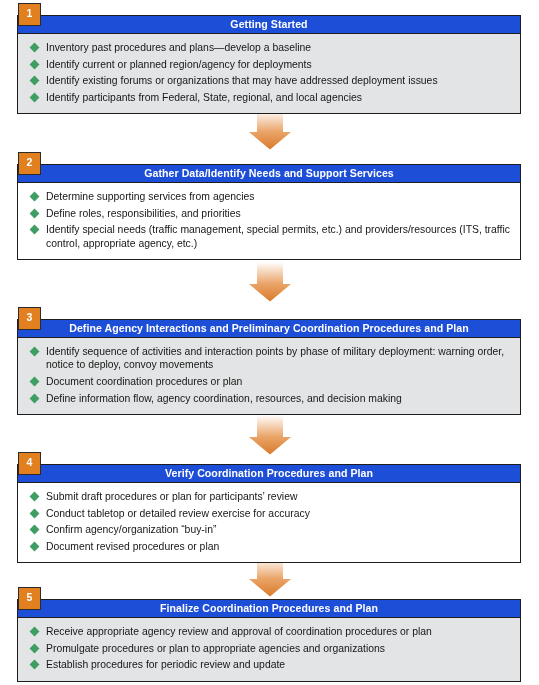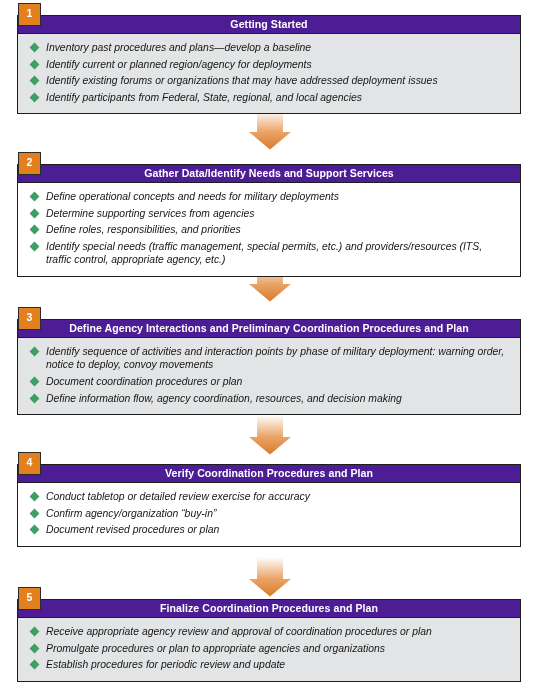--- a/index.html
+++ b/index.html
@@ -48,21 +48,21 @@
   .step-box {
     position: absolute;
     left: 0;
     top: 12px;
     width: 504px;
     border: 1.2px solid #1d1d1d;
     box-sizing: border-box;
   }
 
   .step-header {
-    background: #4c1d95;
+    background: #1d4ed8;
     color: #ffffff;
     font-size: 10.6px;
     font-weight: bold;
     text-align: center;
     height: 17px;
     line-height: 17px;
     letter-spacing: 0.05px;
     border-bottom: 1.2px solid #1d1d1d;
     overflow: hidden;
     white-space: nowrap;
@@ -89,21 +89,20 @@
     transform: rotate(45deg);
     margin: 3px 8px 0 3px;
   }
 
   .bullet-text {
     flex: 1 1 auto;
     font-size: 10.4px;
     line-height: 13.2px;
     color: #161616;
     font-family: "Liberation Sans", sans-serif;
-    font-style: italic;
   }
 
   
   .arrow {
     position: absolute;
     width: 44px;
     height: 40px;
     left: 248px;
   }
   .arrow svg { display: block; width: 44px; height: 40px; }
@@ -183,24 +182,20 @@
         </div>
       </div>
       <div class="step-badge">1</div>
     </div>
     <div class="step" style="top: 152px;">
       <div class="step-box">
         <div class="step-header">Gather Data/Identify Needs and Support Services</div>
         <div class="step-body white">
           <div class="bullet-row">
             <span class="diamond"></span>
-            <span class="bullet-text">Define operational concepts and needs for military deployments</span>
-          </div>
-          <div class="bullet-row">
-            <span class="diamond"></span>
             <span class="bullet-text">Determine supporting services from agencies</span>
           </div>
           <div class="bullet-row">
             <span class="diamond"></span>
             <span class="bullet-text">Define roles, responsibilities, and priorities</span>
           </div>
           <div class="bullet-row">
             <span class="diamond"></span>
             <span class="bullet-text">Identify special needs (traffic management, special permits, etc.) and providers/resources (ITS, traffic control, appropriate agency, etc.)</span>
           </div>
@@ -227,20 +222,24 @@
         </div>
       </div>
       <div class="step-badge">3</div>
     </div>
     <div class="step" style="top: 452px;">
       <div class="step-box">
         <div class="step-header">Verify Coordination Procedures and Plan</div>
         <div class="step-body white">
           <div class="bullet-row">
             <span class="diamond"></span>
+            <span class="bullet-text">Submit draft procedures or plan for participants’ review</span>
+          </div>
+          <div class="bullet-row">
+            <span class="diamond"></span>
             <span class="bullet-text">Conduct tabletop or detailed review exercise for accuracy</span>
           </div>
           <div class="bullet-row">
             <span class="diamond"></span>
             <span class="bullet-text">Confirm agency/organization “buy-in”</span>
           </div>
           <div class="bullet-row">
             <span class="diamond"></span>
             <span class="bullet-text">Document revised procedures or plan</span>
           </div>

